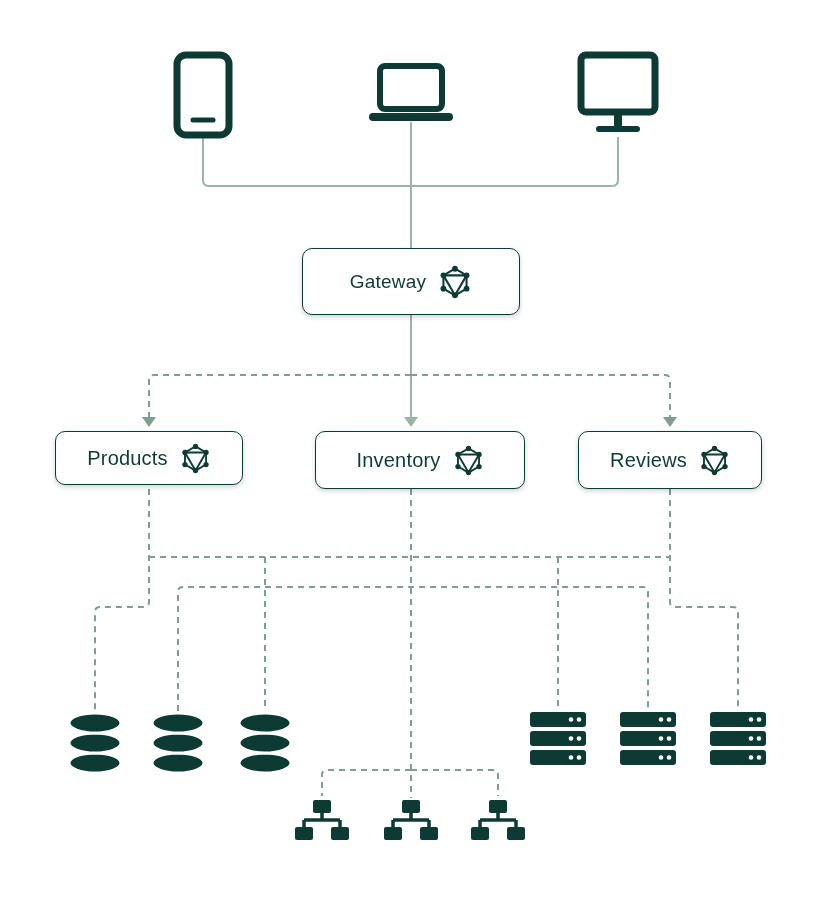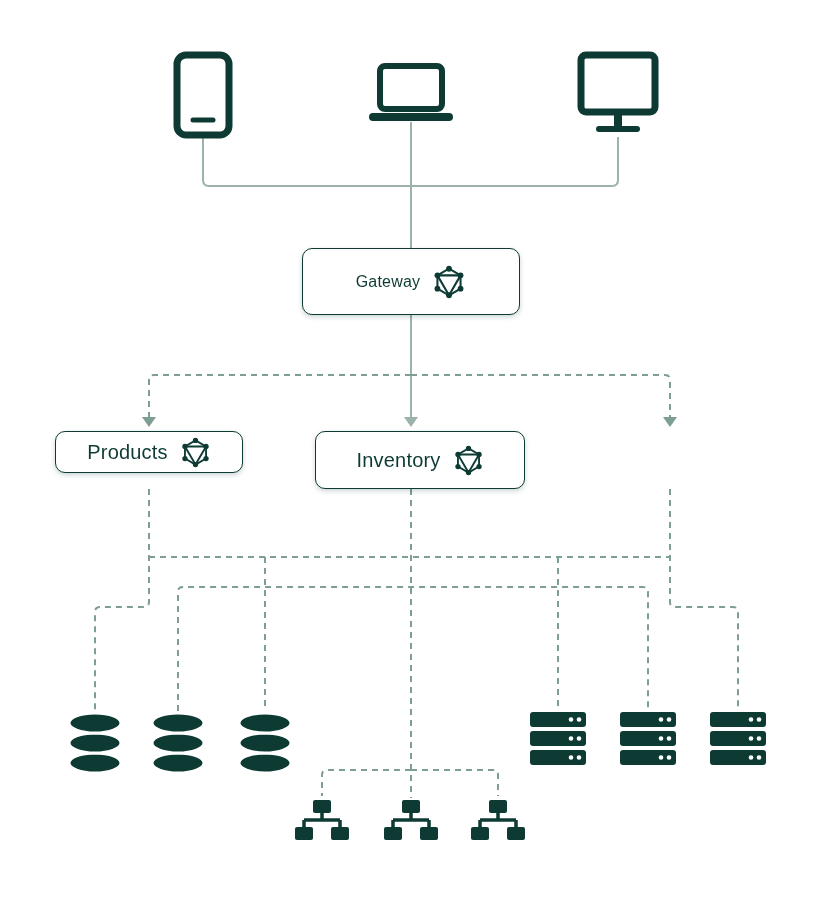--- a/index.html
+++ b/index.html
@@ -30,21 +30,21 @@
   .node{
     position:absolute;
     display:flex;align-items:center;justify-content:center;gap:12px;
     background:var(--box-bg);
     border:1.5px solid var(--box-border);
     border-radius:10px;
     box-shadow:0 2px 5px rgba(13,59,51,.22);
     color:var(--text);
   }
   .node-label{font-size:20px;font-weight:500;letter-spacing:.2px;color:var(--text)}
-  .gateway .node-label{font-size:16px}
+  .gateway .node-label{font-size:19px}
   .gql{width:31px;height:31px;display:block}
   .gateway .gql{width:34px;height:34px}
   .gql-line{stroke:var(--dark);stroke-width:6;fill:none;stroke-linejoin:round}
   .gql-dot{fill:var(--dark);stroke:none}
 </style>
 </head>
 <body>
 
 <div class="canvas">
 
@@ -175,21 +175,21 @@
       <polygon class="gql-line" points="16,30.5 84,30.5 50,89"></polygon>
       <circle class="gql-dot" cx="50" cy="11" r="8.5"></circle>
       <circle class="gql-dot" cx="84" cy="30.5" r="8.5"></circle>
       <circle class="gql-dot" cx="84" cy="69.5" r="8.5"></circle>
       <circle class="gql-dot" cx="50" cy="89" r="8.5"></circle>
       <circle class="gql-dot" cx="16" cy="69.5" r="8.5"></circle>
       <circle class="gql-dot" cx="16" cy="30.5" r="8.5"></circle>
     </svg>
   </div>
 
-  <div class="node service" style="left:55px;top:431px;width:188px;height:42px">
+  <div class="node service" style="left:55px;top:431px;width:188px;height:54px">
     <span class="node-label">Products</span>
     <svg class="gql" viewBox="0 0 100 100">
       <polygon class="gql-line" points="50,11 84,30.5 84,69.5 50,89 16,69.5 16,30.5"></polygon>
       <polygon class="gql-line" points="16,30.5 84,30.5 50,89"></polygon>
       <circle class="gql-dot" cx="50" cy="11" r="8.5"></circle>
       <circle class="gql-dot" cx="84" cy="30.5" r="8.5"></circle>
       <circle class="gql-dot" cx="84" cy="69.5" r="8.5"></circle>
       <circle class="gql-dot" cx="50" cy="89" r="8.5"></circle>
       <circle class="gql-dot" cx="16" cy="69.5" r="8.5"></circle>
       <circle class="gql-dot" cx="16" cy="30.5" r="8.5"></circle>
@@ -203,14 +203,27 @@
       <polygon class="gql-line" points="16,30.5 84,30.5 50,89"></polygon>
       <circle class="gql-dot" cx="50" cy="11" r="8.5"></circle>
       <circle class="gql-dot" cx="84" cy="30.5" r="8.5"></circle>
       <circle class="gql-dot" cx="84" cy="69.5" r="8.5"></circle>
       <circle class="gql-dot" cx="50" cy="89" r="8.5"></circle>
       <circle class="gql-dot" cx="16" cy="69.5" r="8.5"></circle>
       <circle class="gql-dot" cx="16" cy="30.5" r="8.5"></circle>
     </svg>
   </div>
 
+  <div class="node service" style="left:578px;top:431px;width:184px;height:58px">
+    <span class="node-label">Reviews</span>
+    <svg class="gql" viewBox="0 0 100 100">
+      <polygon class="gql-line" points="50,11 84,30.5 84,69.5 50,89 16,69.5 16,30.5"></polygon>
+      <polygon class="gql-line" points="16,30.5 84,30.5 50,89"></polygon>
+      <circle class="gql-dot" cx="50" cy="11" r="8.5"></circle>
+      <circle class="gql-dot" cx="84" cy="30.5" r="8.5"></circle>
+      <circle class="gql-dot" cx="84" cy="69.5" r="8.5"></circle>
+      <circle class="gql-dot" cx="50" cy="89" r="8.5"></circle>
+      <circle class="gql-dot" cx="16" cy="69.5" r="8.5"></circle>
+      <circle class="gql-dot" cx="16" cy="30.5" r="8.5"></circle>
+    </svg>
+  </div>
 
 </div>
 
 </body></html>

